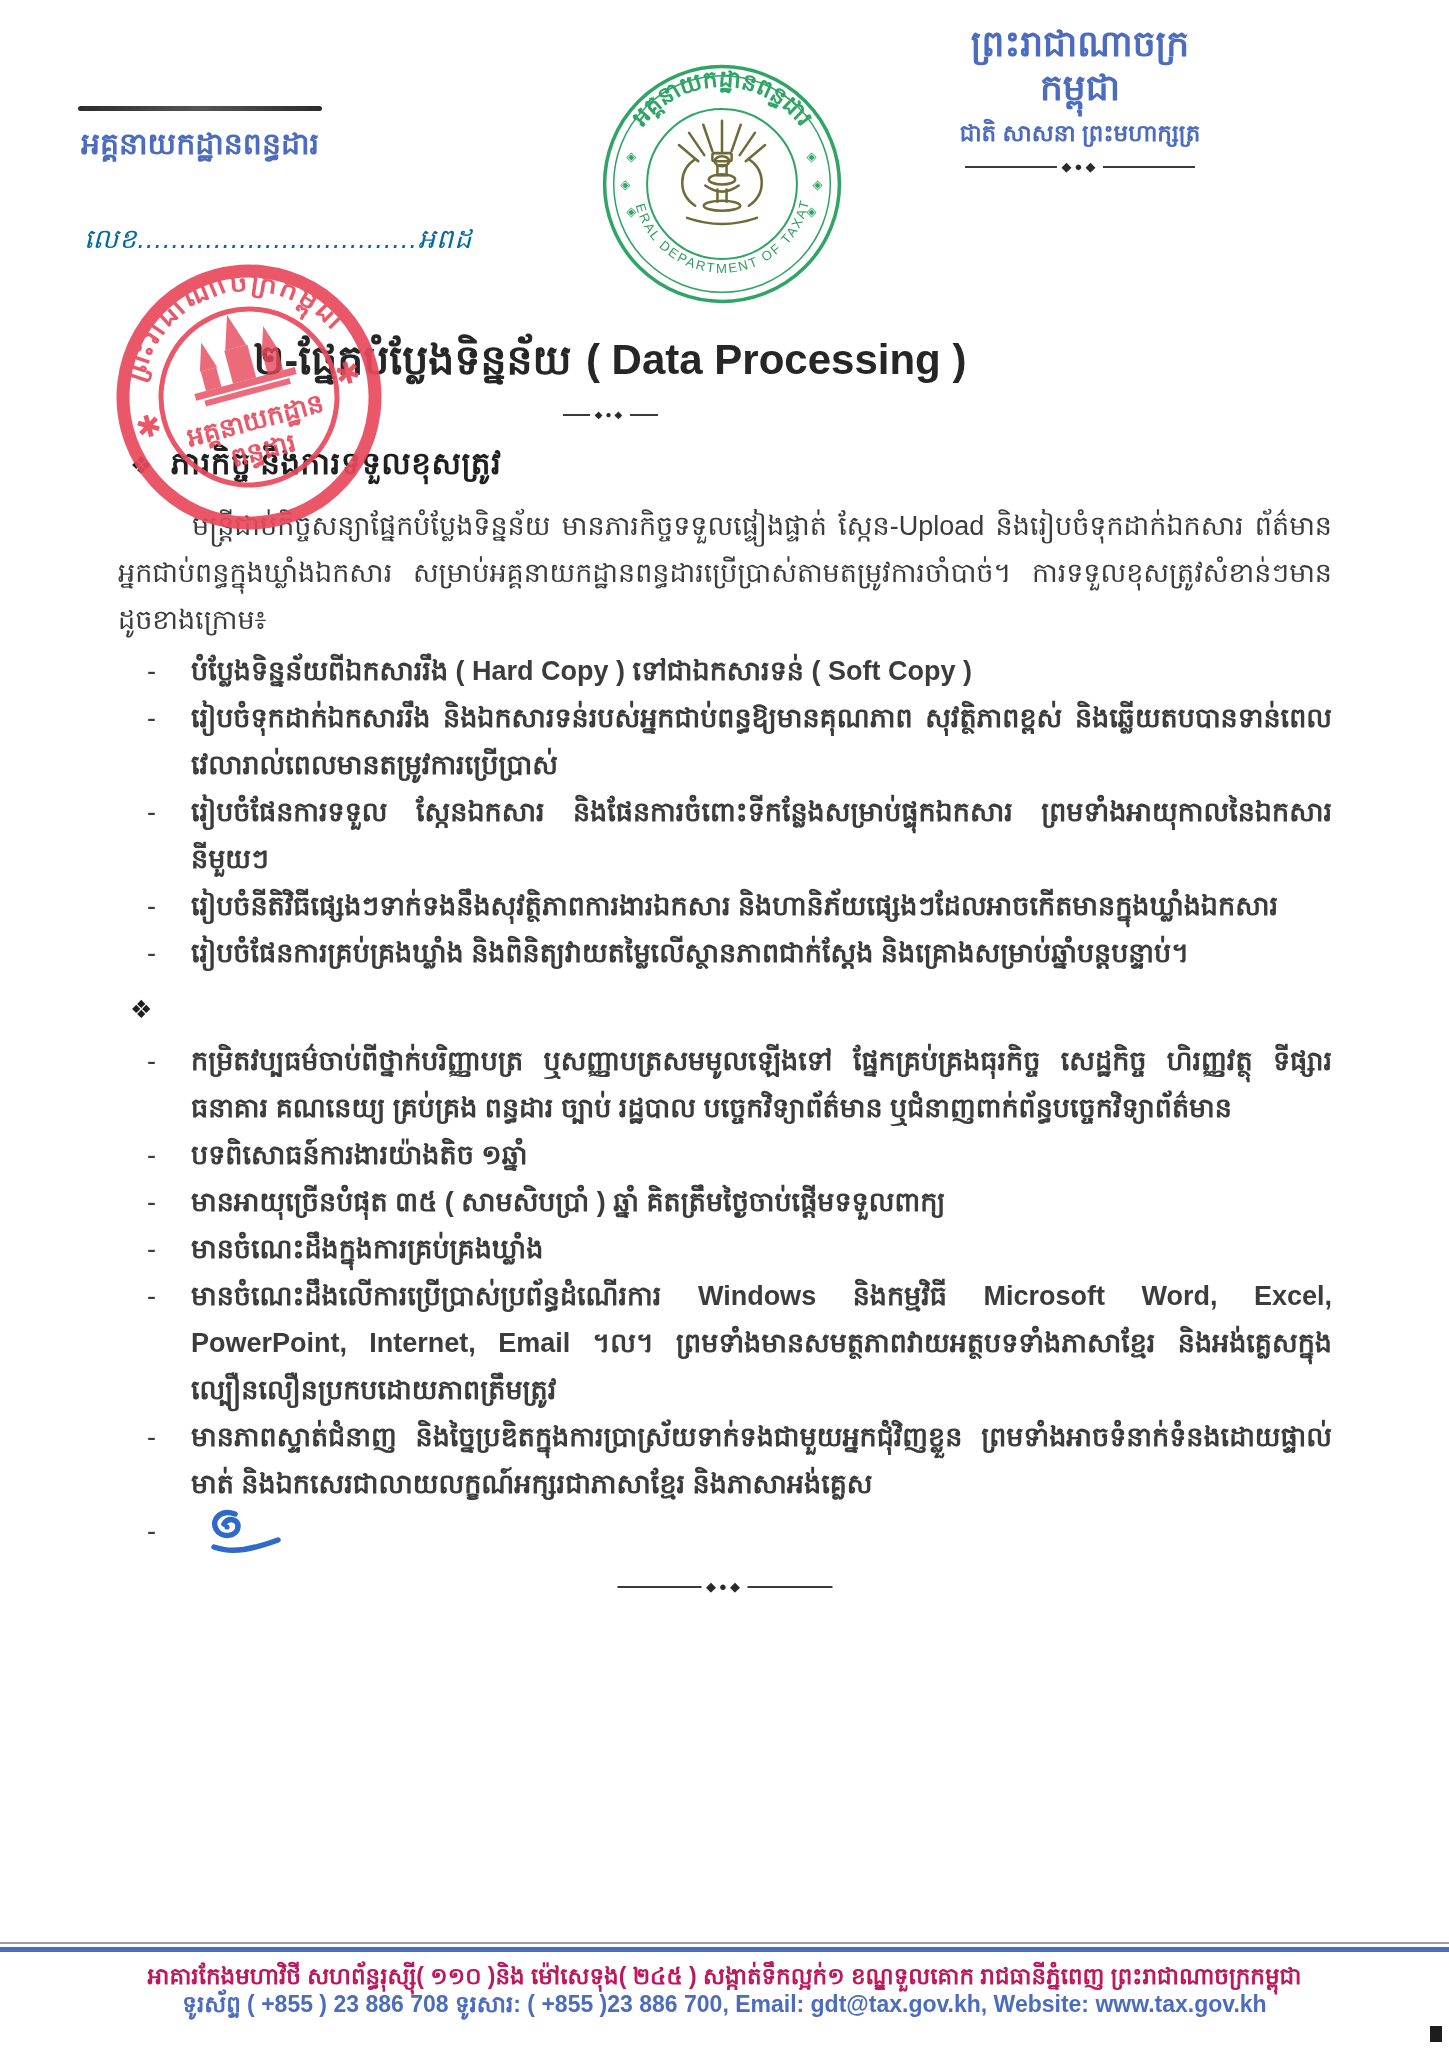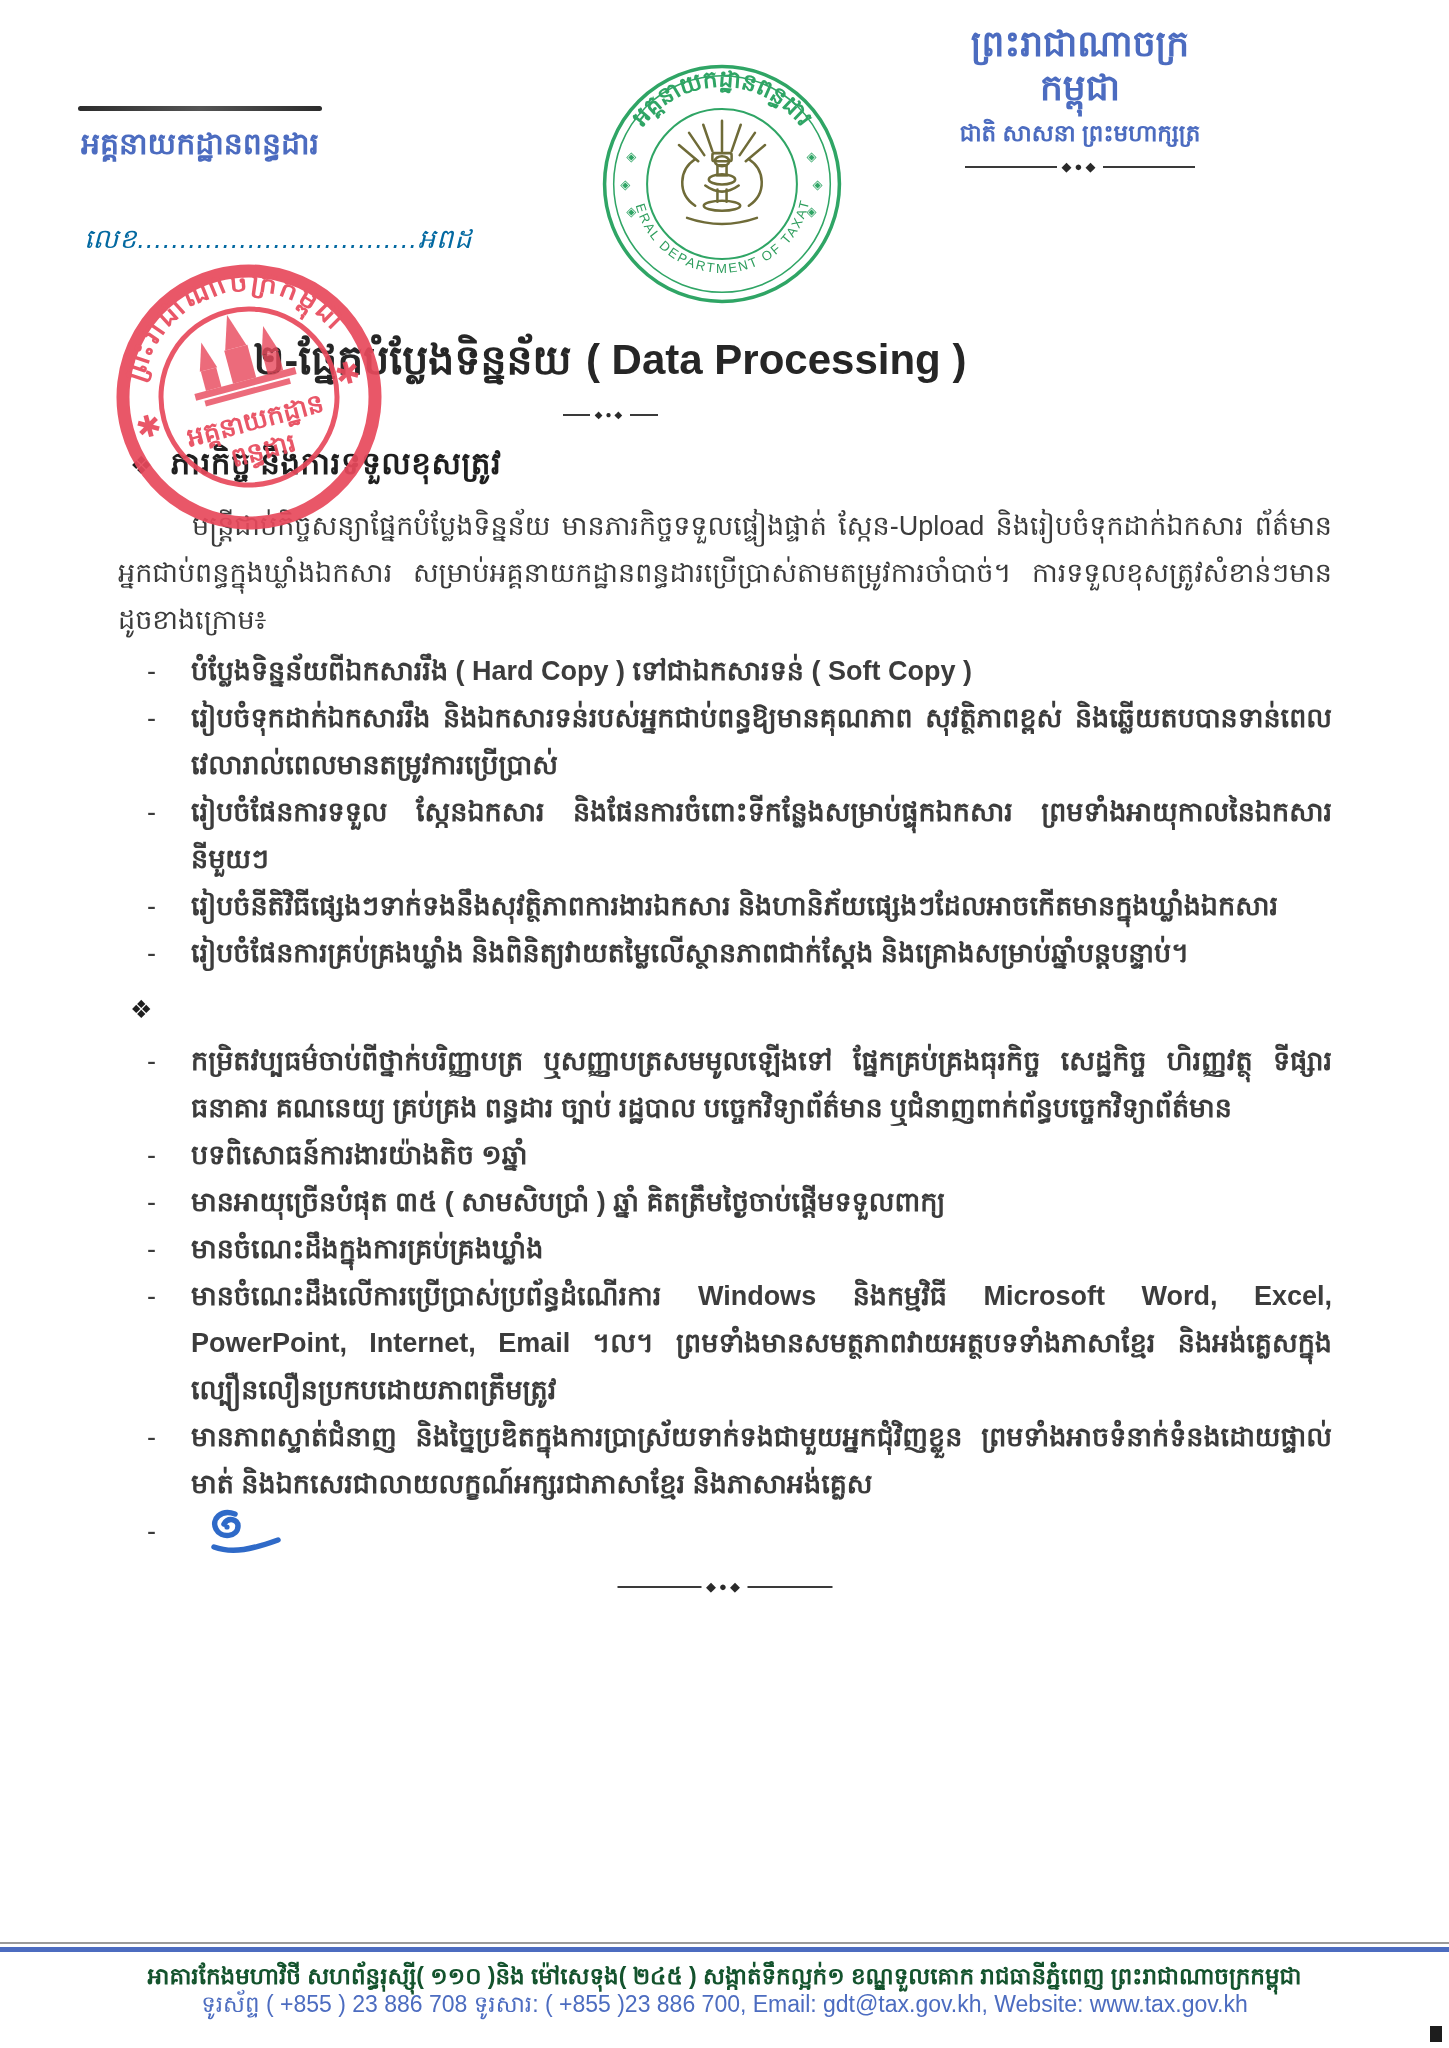--- a/index.html
+++ b/index.html
@@ -47,22 +47,22 @@
   ul.bullets li{display:flex; font-size:27px; line-height:47px;}
   ul.bullets .dash{width:44px; margin-left:29px; flex:none; color:#3c3c3c;}
   ul.bullets .btxt{flex:1; text-align:justify;font-weight:bold;}
   .sec2{margin-top:18px;}
   .sig-svg{vertical-align:-10px; margin-left:14px;}
 
   
   .footer{position:absolute; left:0; right:0; top:1942px; text-align:center;}
   .rule-thin{height:2px; background:#9a9a9a;}
   .rule-blue{height:5px; background:#4c6cc0; margin-top:3px;}
-  .footer-line1{margin-top:10px; font-size:23px; color:#14532d; font-weight:bold; line-height:28px;}
-  .footer-line2{font-size:23px; color:#4c6cc0; font-weight:normal; line-height:28px;}
+  .footer-line1{margin-top:10px; font-size:23px; color:#be185d; font-weight:bold; line-height:28px;}
+  .footer-line2{font-size:23px; color:#4c6cc0; font-weight:bold; line-height:28px;}
   .corner-mark{position:absolute; left:1430px; top:2026px; width:12px; height:16px; background:#1d1d1d;}
 </style>
 </head>
 <body>
 
 <div class="page">
 
   <div class="ministry-block">
     <div class="ministry-rule"></div>
     <div class="ministry-line2">អគ្គនាយកដ្ឋានពន្ធដារ</div>

